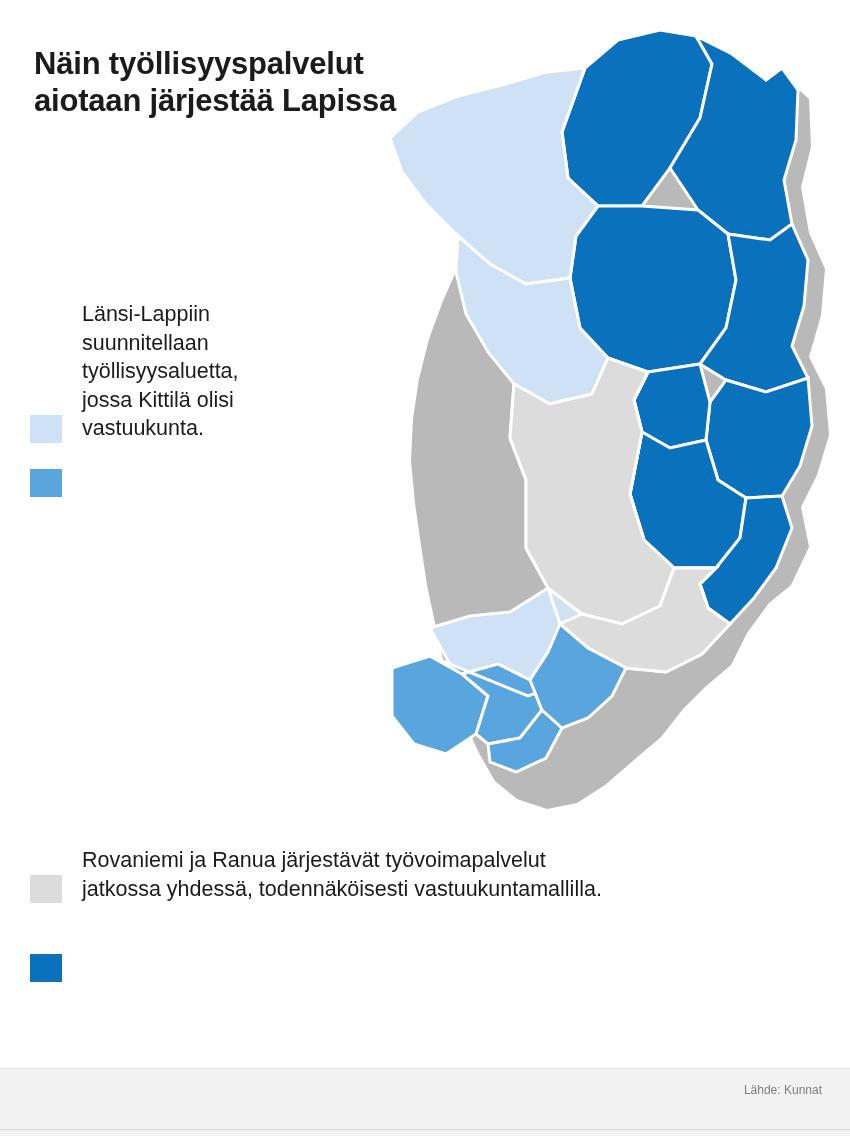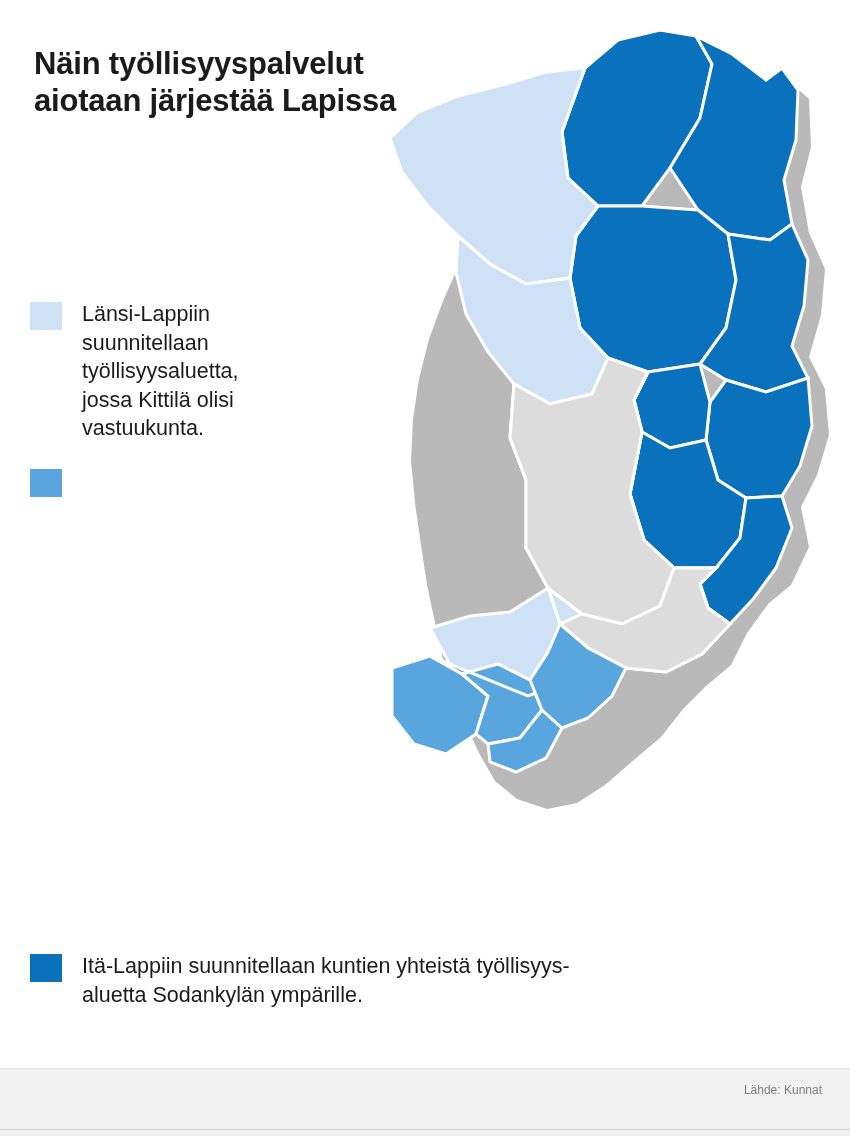--- a/index.html
+++ b/index.html
@@ -54,21 +54,21 @@
 
   
   .legend {
     position: absolute;
     left: 30px;
     top: 300px;
     width: 330px;
   }
   .legend-item {
     display: flex;
-    align-items: flex-start;
+    align-items: flex-end;
     margin-bottom: 24px;
   }
   .swatch {
     width: 32px;
     height: 28px;
     flex: 0 0 32px;
     margin-top: 2px;
   }
   .legend-text {
     margin-left: 20px;
@@ -176,26 +176,31 @@
 jossa Kittilä olisi
 vastuukunta.</div>
     </div>
 
     <div class="legend-item">
       <div class="swatch" style="background:#59a5dd"></div>
     </div>
 
   </div>
 
+  <div class="legend-wide" id="legend-row-rovaniemi">
+    <div class="legend-item">
+      <div class="swatch" style="background:#dcdcdc"></div>
+      <div class="legend-text">Rovaniemi ja Ranua järjestävät työvoimapalvelut
+jatkossa yhdessä, todennäköisesti vastuukuntamallilla.</div>
+    </div>
+  </div>
 
   <div class="legend-wide" id="legend-row-ita">
     <div class="legend-item">
       <div class="swatch" style="background:#0a72bd"></div>
-      <div class="legend-text">Itä-Lappiin suunnitellaan kuntien yhteistä työllisyys-
-aluetta Sodankylän ympärille.</div>
     </div>
   </div>
 
   <div class="footer">
     <div class="footer-source">Lähde: Kunnat</div>
   </div>
   <div class="footer-rule"></div>
 
 </div>
 

